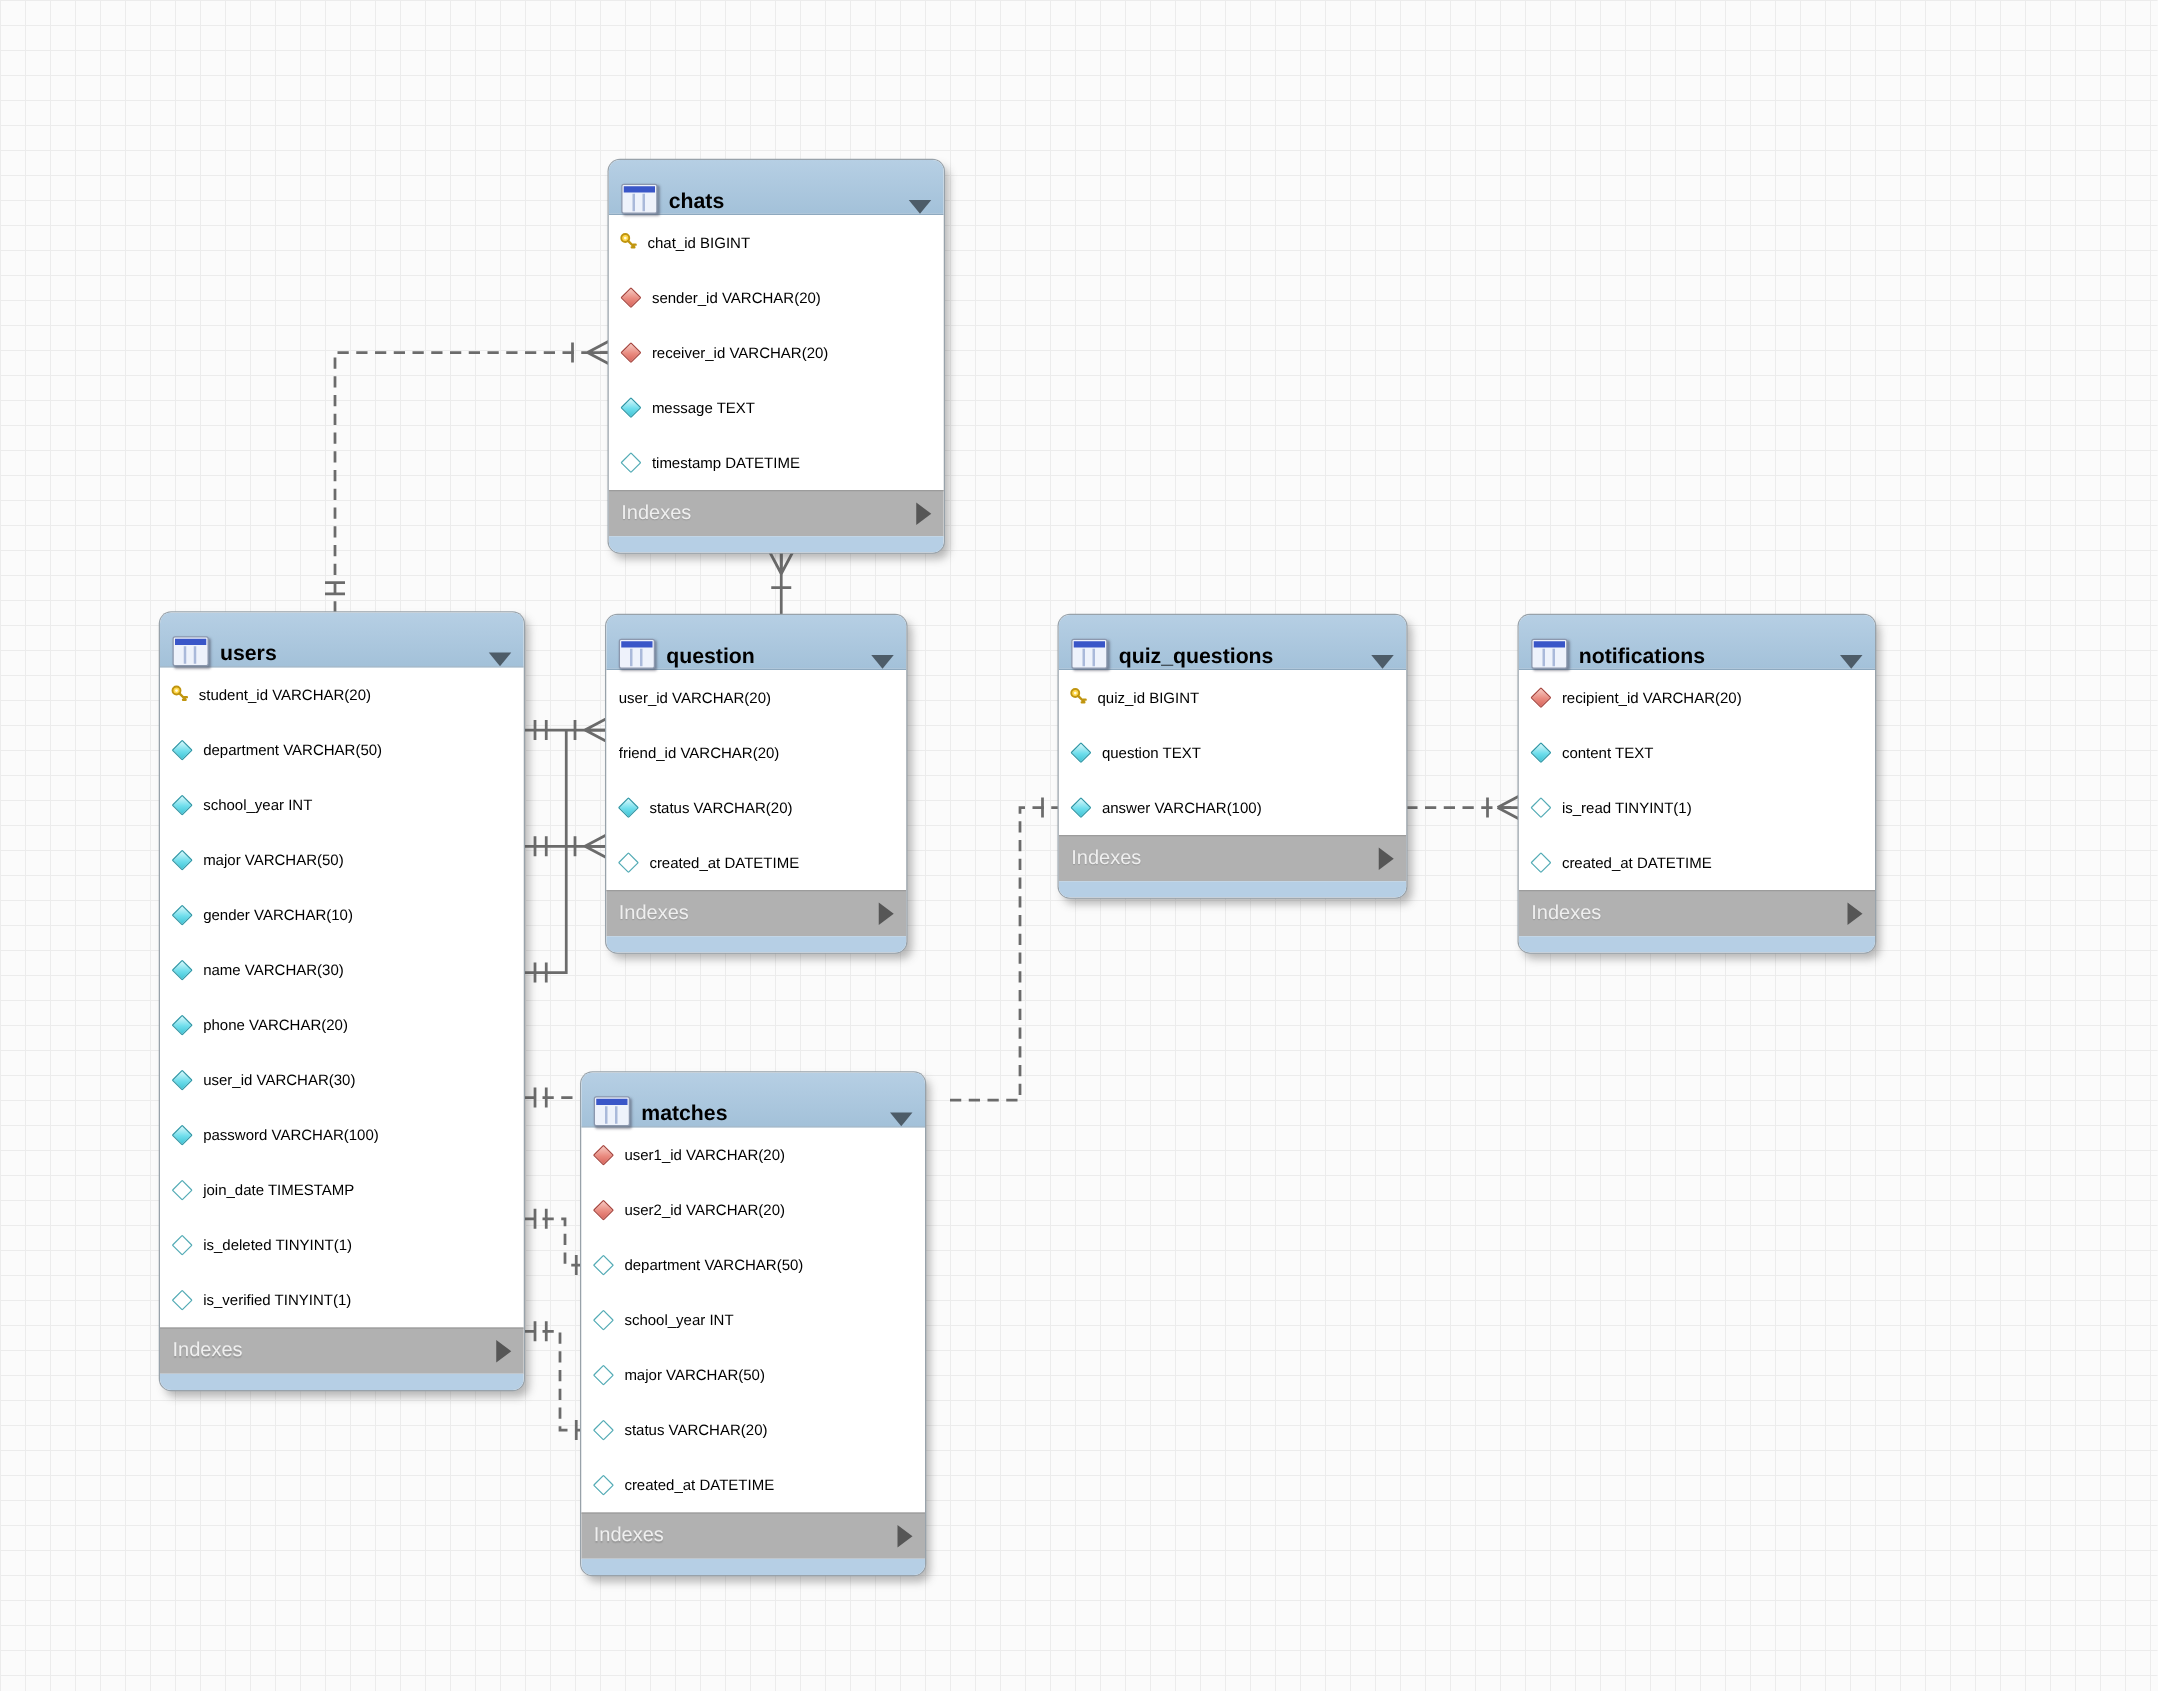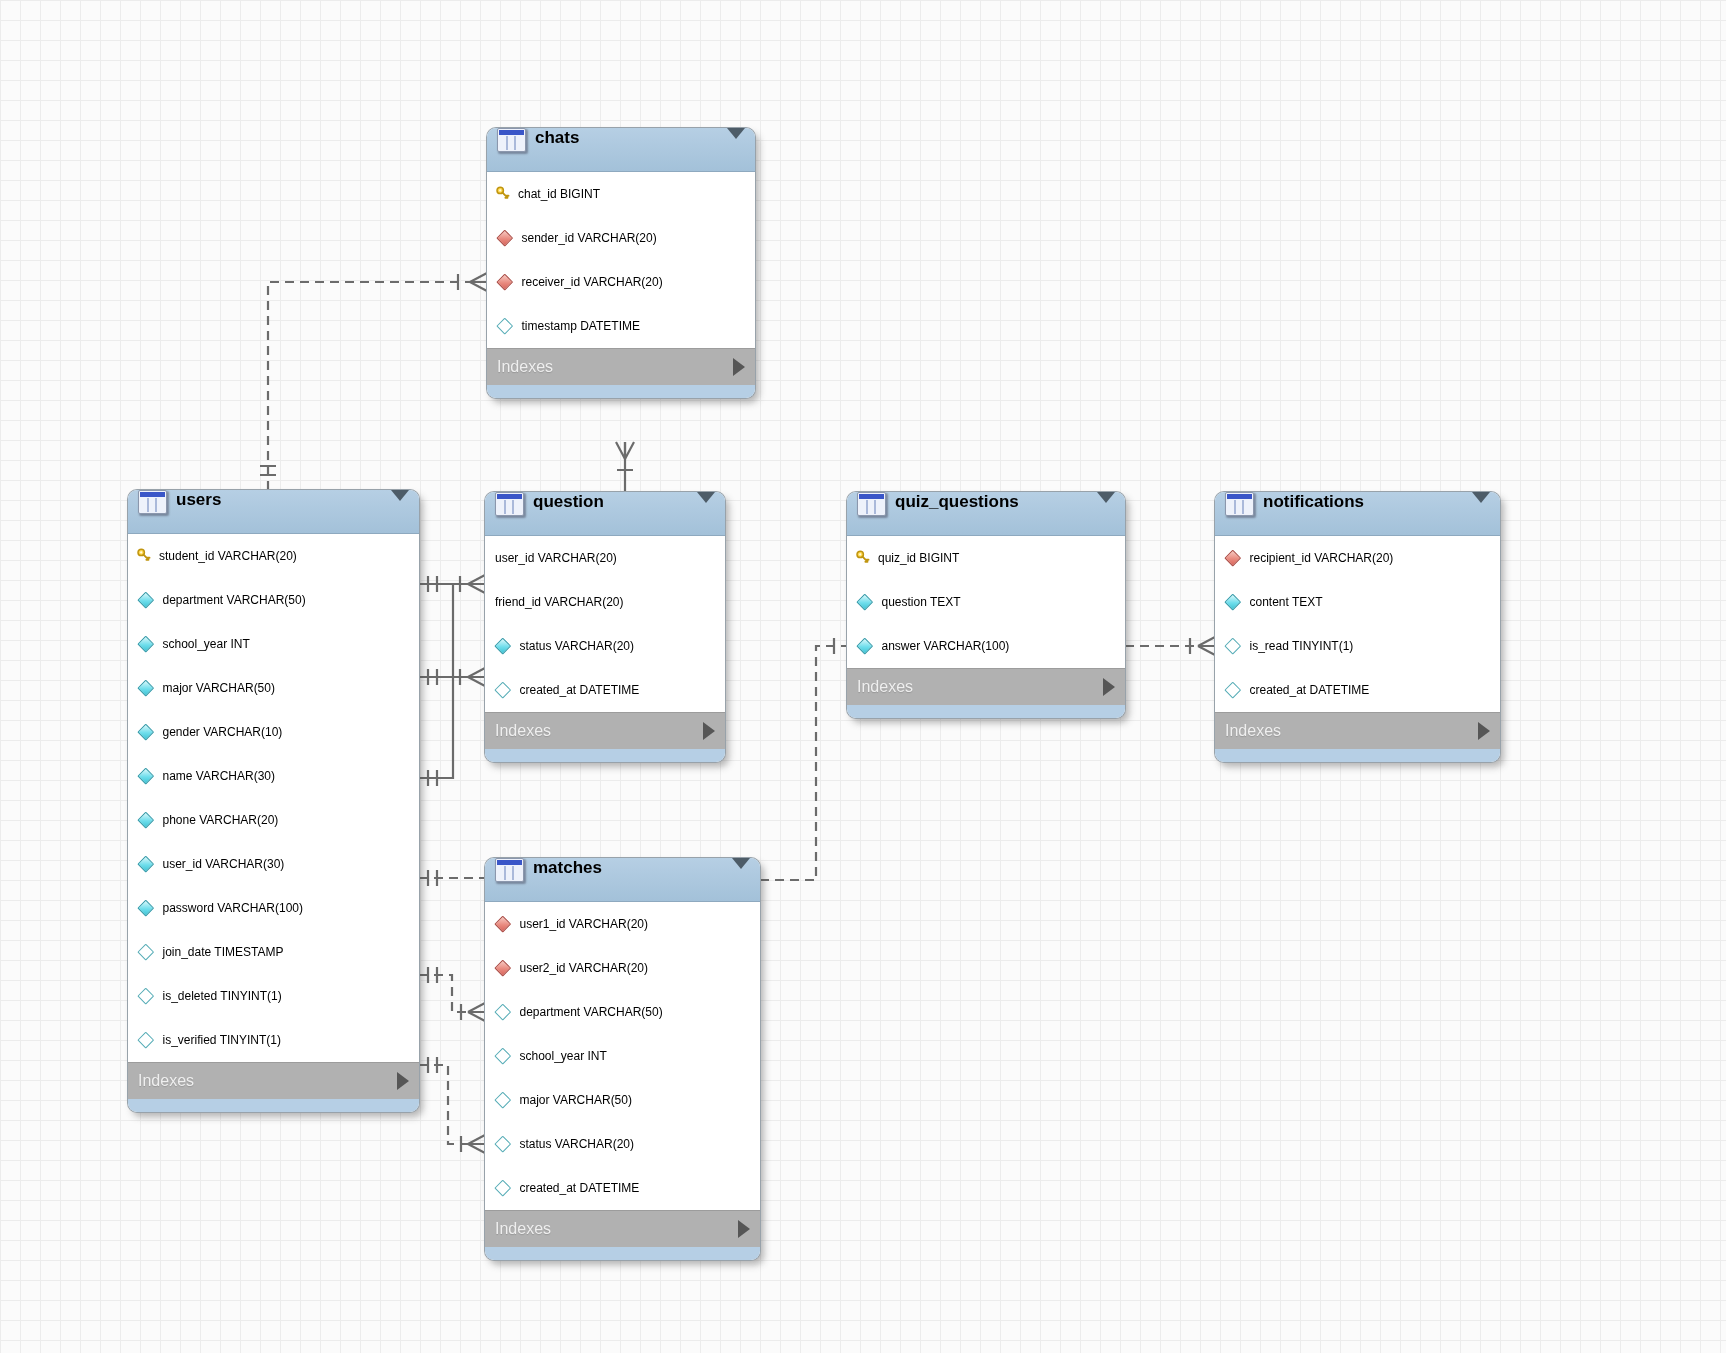--- a/index.html
+++ b/index.html
@@ -13,21 +13,21 @@
     background-size:20px 20px;
     position:relative;
   }
   #wires{position:absolute;left:0;top:0;z-index:1}
   #canvas{position:absolute;left:0;top:0;width:100%;height:100%;z-index:2}
   .tbl{
     position:absolute;background:#ffffff;border-radius:9px;overflow:hidden;
     box-shadow:0 0 0 1px #98a2aa, 4px 5px 7px rgba(70,70,70,.38);
   }
   .hdr{
-    height:44px;display:flex;align-items:flex-start;gap:9px;padding:0 10px;
+    height:44px;display:flex;align-items:flex-end;gap:9px;padding:0 10px;
     background:linear-gradient(#b6cfe4,#a3c1d9);
     border-bottom:1px solid #8ea9bf;box-sizing:border-box;
   }
   .hdr .tname{font-size:17px;font-weight:bold;color:#000}
   .hdr-arrow{
     margin-left:auto;width:0;height:0;
     border-left:9px solid transparent;border-right:9px solid transparent;
     border-top:11px solid #4d5c68;
   }
   .ticon{width:27px;height:22px;position:relative;flex:none;
@@ -121,20 +121,24 @@
         </div>
         <div class="col-row">
           <span class="dia fk"></span>
           <span>sender_id VARCHAR(20)</span>
         </div>
         <div class="col-row">
           <span class="dia fk"></span>
           <span>receiver_id VARCHAR(20)</span>
         </div>
         <div class="col-row">
+          <span class="dia req"></span>
+          <span>message TEXT</span>
+        </div>
+        <div class="col-row">
           <span class="dia opt"></span>
           <span>timestamp DATETIME</span>
         </div>
       </div>
       <div class="idx">
         <span>Indexes</span>
         <span class="idx-arrow"></span>
       </div>
       <div class="ftr"></div>
     </div>
@@ -305,21 +309,21 @@
           <span class="dia opt"></span>
           <span>created_at DATETIME</span>
         </div>
       </div>
       <div class="idx">
         <span>Indexes</span>
         <span class="idx-arrow"></span>
       </div>
       <div class="ftr"></div>
     </div>
-    <div class="tbl" style="left: 485px; top: 858px; width: 275px;">
+    <div class="tbl" style="left: 465px; top: 858px; width: 275px;">
       <div class="hdr">
         <span class="ticon">
           <span class="bar"></span>
           <span class="c1"></span>
           <span class="c2"></span>
         </span>
         <span class="tname">matches</span>
         <span class="hdr-arrow"></span>
       </div>
       <div class="cols">

